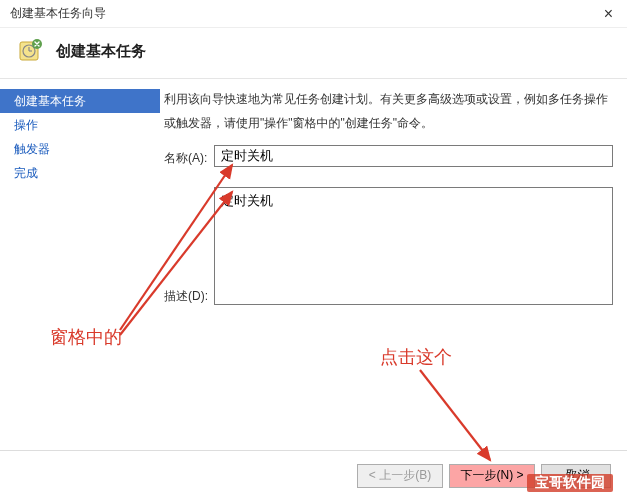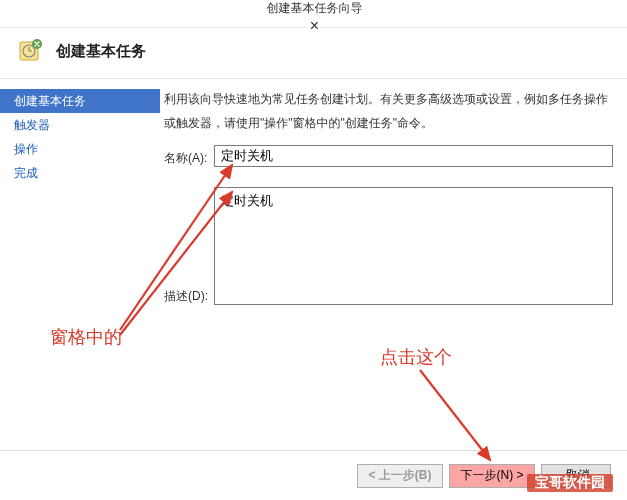--- a/index.html
+++ b/index.html
@@ -13,21 +13,20 @@
     position: relative;
   }
   .titlebar {
     height: 28px;
     display: flex;
     align-items: center;
     justify-content: space-between;
     padding: 0 8px 0 10px;
     background: #fff;
     border-bottom: 1px solid #eee;
-    flex-direction: column;
   }
   .titlebar .title { font-size: 12px; color: #333; }
   .titlebar .close { font-size: 16px; color: #333; cursor: default; padding: 0 6px; }
 
   .header {
     display: flex;
     align-items: center;
     padding: 10px 18px 14px 18px;
     border-bottom: 1px solid #e5e5e5;
   }
@@ -117,21 +116,21 @@
   .footer button {
     min-width: 86px;
     height: 24px;
     font-size: 12px;
     font-family: inherit;
     border: 1px solid #adadad;
     background: #e1e1e1;
     cursor: default;
     padding: 0 10px;
   }
-  .footer button:disabled { color: #9a9a9a; background: #efefef; font-weight: bold; }
+  .footer button:disabled { color: #9a9a9a; background: #efefef; }
   .footer button.primary { border: 1px solid #adadad; background: #fca5a5; }
   .footer .cancel { min-width: 70px; font-style: italic; }
 
   
   .annot {
     position: absolute;
     color: #d93a2b;
     font-size: 18px;
     font-weight: 500;
     pointer-events: none;
@@ -172,22 +171,22 @@
       <circle cx="19" cy="6" r="5" fill="#5fa04e"></circle>
       <path d="M17 4 L21 8 M17 8 L21 4" stroke="#fff" stroke-width="1.4" stroke-linecap="round"></path>
     </svg>
   </span>
   <h1>创建基本任务</h1>
 </div>
 
 <div class="body">
   <div class="sidebar">
     <div class="step active">创建基本任务</div>
+    <div class="step">操作</div>
     <div class="step">触发器</div>
-    <div class="step">操作</div>
     <div class="step">完成</div>
   </div>
   <div class="content">
     <p class="intro">利用该向导快速地为常见任务创建计划。有关更多高级选项或设置，例如多任务操作或触发器，请使用"操作"窗格中的"创建任务"命令。</p>
     <div class="form-row">
       <label>名称(A):</label>
       <input type="text" value="定时关机" style="">
     </div>
     <div class="form-row">
       <label>描述(D):</label>

